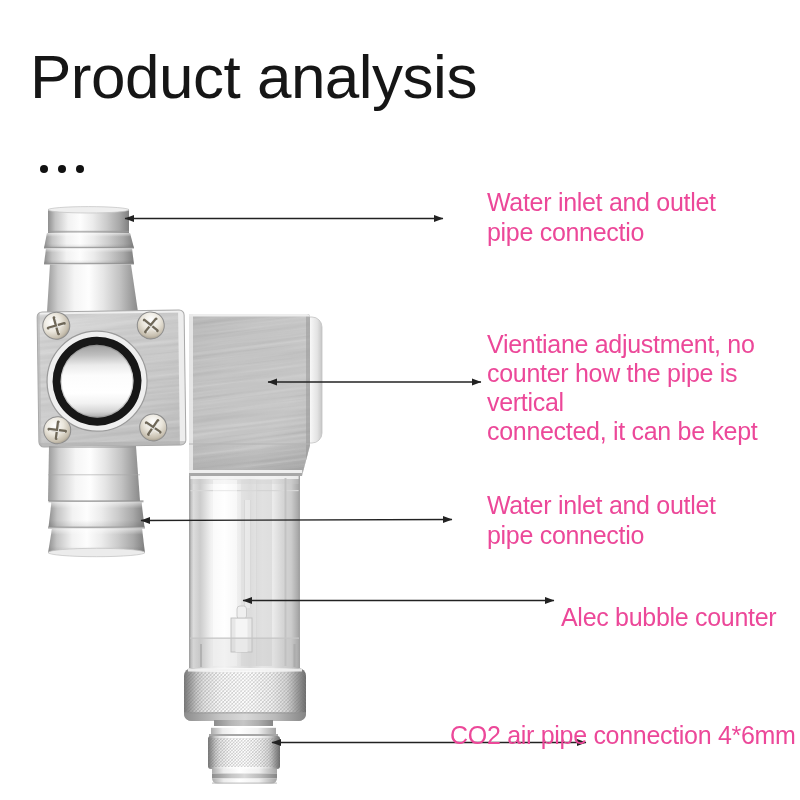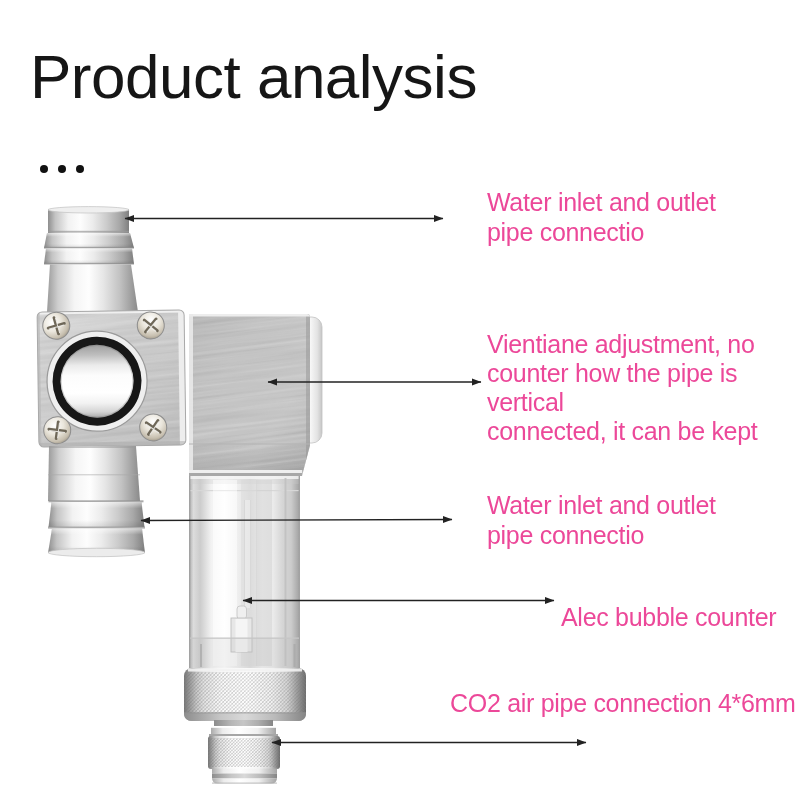--- a/index.html
+++ b/index.html
@@ -24,21 +24,21 @@
     position:absolute;
     font-size:25px;line-height:30px;font-weight:400;
     letter-spacing:-0.3px;
     color:#ec4899;white-space:nowrap;
   }
   .callout span{display:block;}
   #callout-top-inlet{left:487px;top:187px;}
   #callout-vientiane{left:487px;top:330px;line-height:29px;}
   #callout-bottom-inlet{left:487px;top:490px;}
   #callout-bubble-counter{left:561px;top:586px;margin-top:16px;}
-  #callout-co2{left:450px;top:688px;}
+  #callout-co2{left:450px;top:720px;}
   svg.art{position:absolute;left:0;top:0;}
 </style>
 </head>
 <body>
 
 <div class="stage">
 
   <div class="title">Product analysis</div>
 
   <div class="dots">

